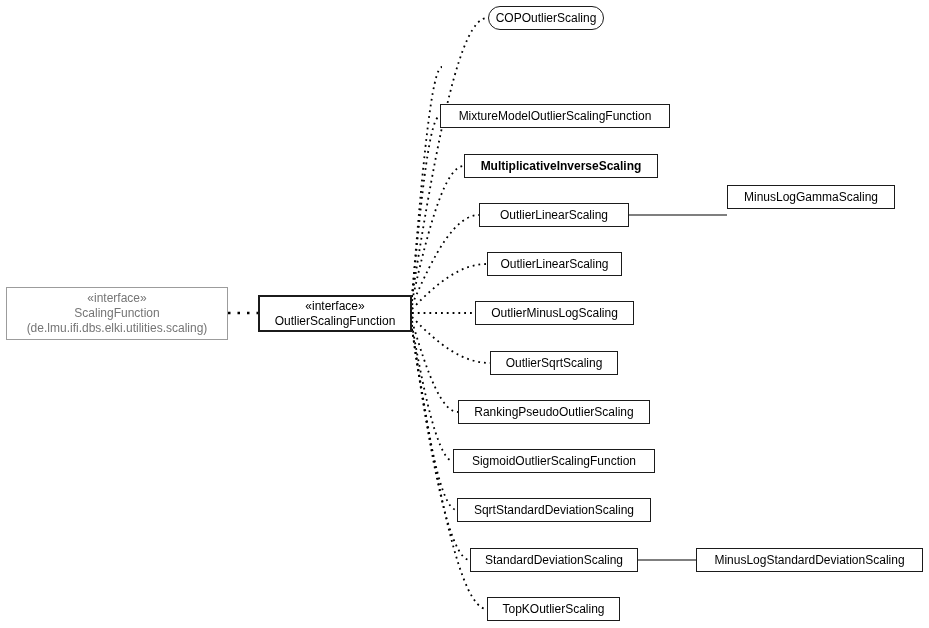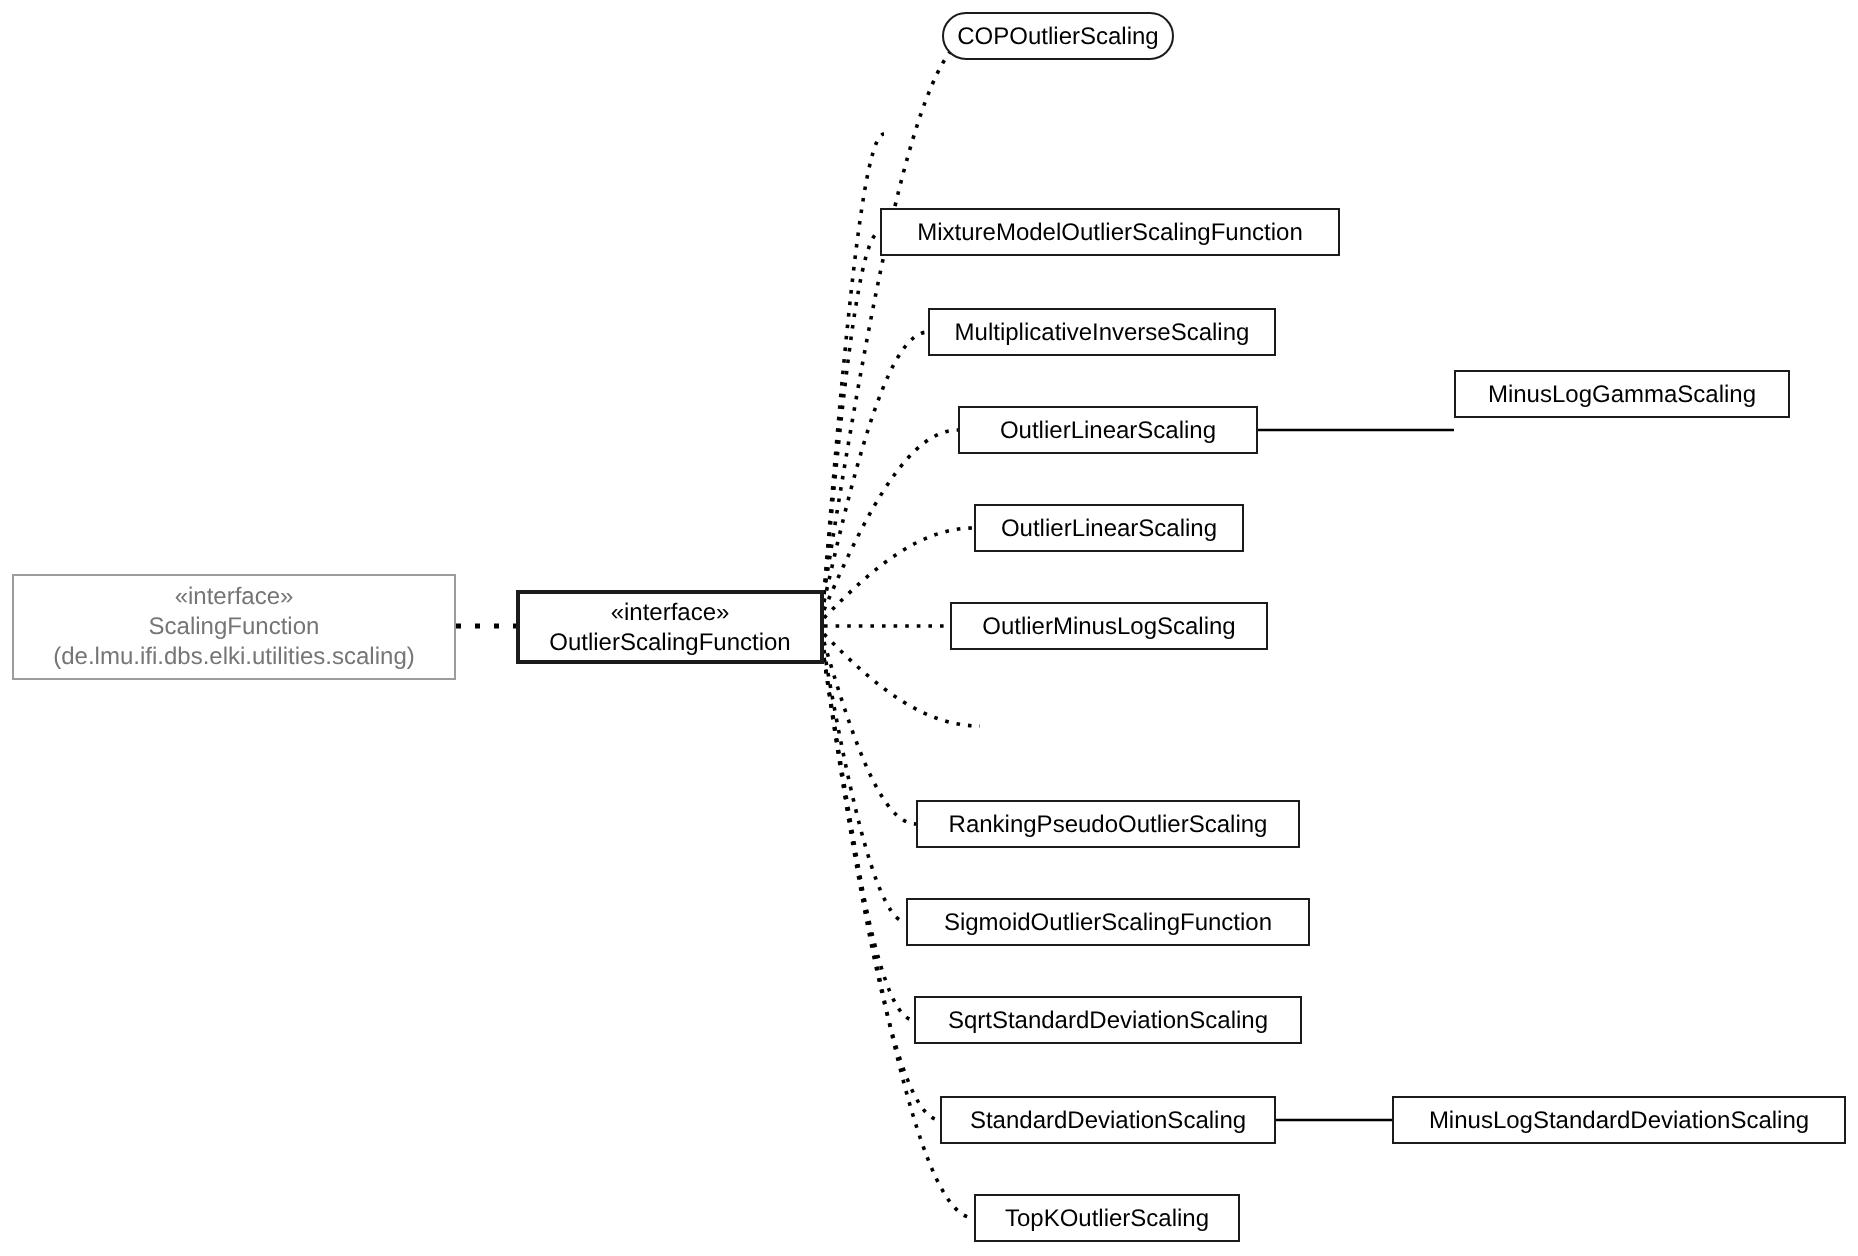--- a/index.html
+++ b/index.html
@@ -34,24 +34,24 @@
   #parent-iface{
     left:6px;top:287px;width:222px;height:53px;
     border:1px solid #9c9c9c;color:#757575;
   }
   #main-iface{
     left:258px;top:295px;width:154px;height:37px;
     border:2px solid #1b1b1b;color:#000000;
     cursor:pointer;
   }
   
-  .n0{left:471px;top:6px;width:116px;border-radius:12px;}
+  .n0{left:488px;top:6px;width:116px;border-radius:12px;}
   .n1{left:442px;top:55px;width:225px;}
   .n2{left:440px;top:104px;width:230px;}
-  .n3{left:464px;top:154px;width:174px;}
+  .n3{left:464px;top:154px;width:194px;font-weight:bold;}
   .n4{left:479px;top:203px;width:150px;}
   .n5{left:487px;top:252px;width:135px;}
   .n6{left:475px;top:301px;width:159px;}
   .n7{left:490px;top:351px;width:128px;}
   .n8{left:458px;top:400px;width:192px;}
   .n9{left:453px;top:449px;width:202px;}
   .n10{left:457px;top:498px;width:194px;}
   .n11{left:470px;top:548px;width:168px;}
   .n12{left:487px;top:597px;width:133px;}
   
@@ -96,20 +96,21 @@
     <span>«interface»</span>
     <span>OutlierScalingFunction</span>
   </div>
 
   <div class="node n0">COPOutlierScaling</div>
   <div class="node n2">MixtureModelOutlierScalingFunction</div>
   <div class="node n3">MultiplicativeInverseScaling</div>
   <div class="node n4">OutlierLinearScaling</div>
   <div class="node n5">OutlierLinearScaling</div>
   <div class="node n6">OutlierMinusLogScaling</div>
+  <div class="node n7">OutlierSqrtScaling</div>
   <div class="node n8">RankingPseudoOutlierScaling</div>
   <div class="node n9">SigmoidOutlierScalingFunction</div>
   <div class="node n10">SqrtStandardDeviationScaling</div>
   <div class="node n11">StandardDeviationScaling</div>
   <div class="node n12">TopKOutlierScaling</div>
 
   <div class="node d0">MinusLogGammaScaling</div>
   <div class="node d1">MinusLogStandardDeviationScaling</div>
 
 </div>

